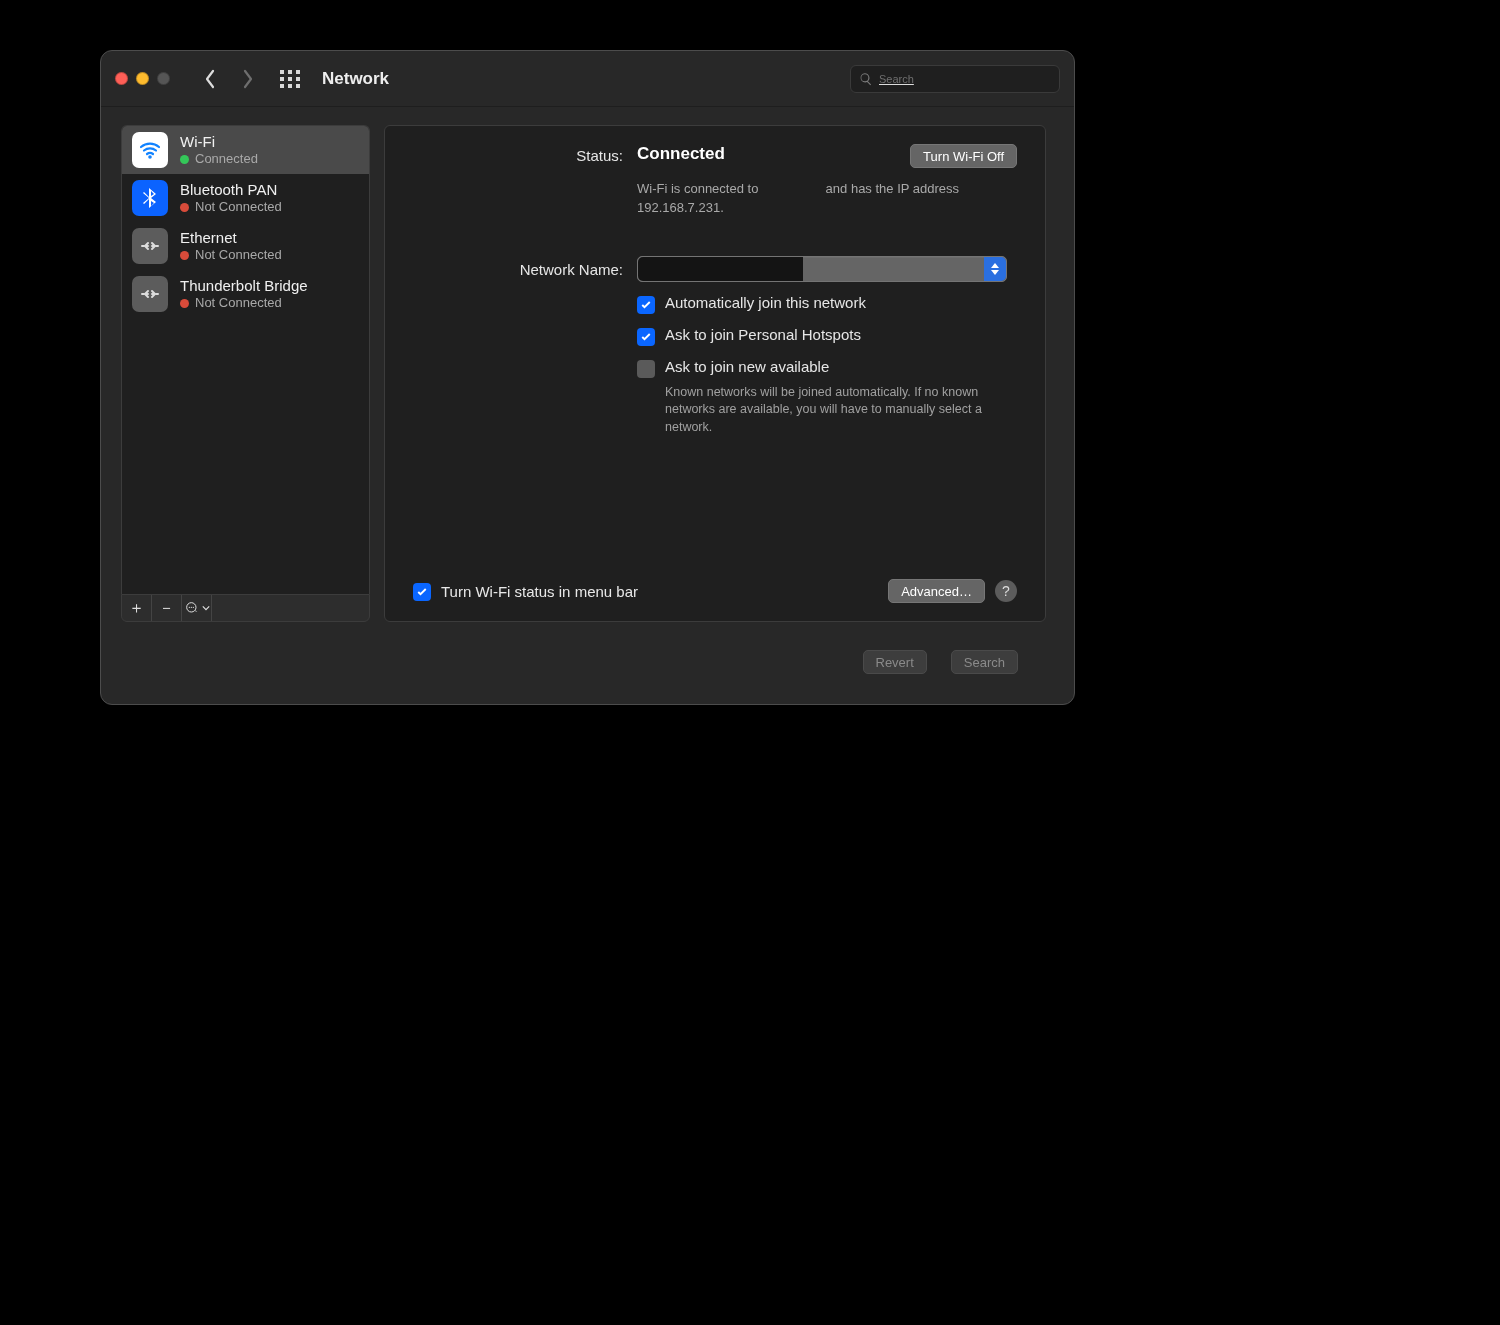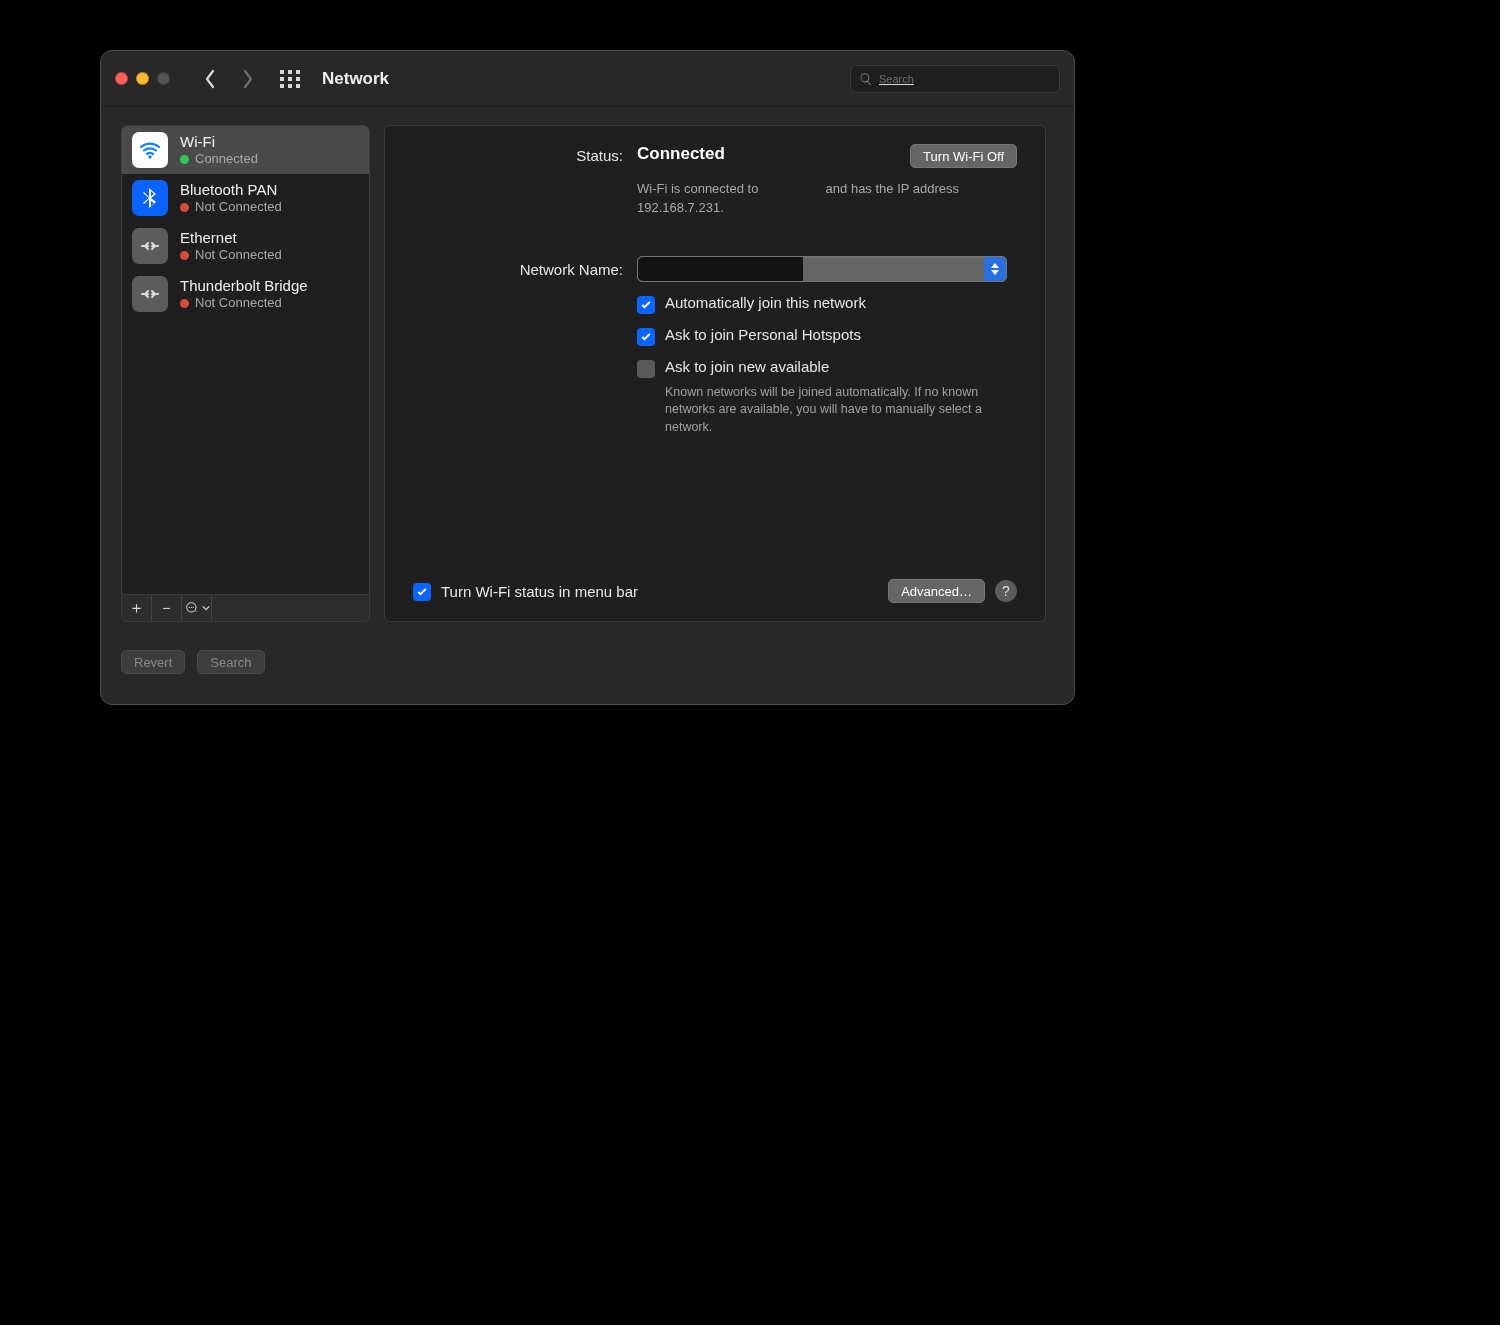--- a/index.html
+++ b/index.html
@@ -82,21 +82,21 @@
   .chk.on { background:#0a66ff; }
   .chk.off { background:#5a5a5a; }
   .chk svg { width:12px; height:12px; stroke:#fff; stroke-width:2.5; fill:none; }
   .chk-help { font-size:12.5px; color:#a0a0a0; margin-top:6px; line-height:1.4; width: 350px; }
 
   .panel-footer { margin-top:auto; display:flex; align-items:center; gap:10px; padding-top:8px;}
   .panel-footer .right { margin-left:auto; display:flex; align-items:center; gap:10px;}
   .helpbtn { width:22px; height:22px; border-radius:50%; background:#5c5c5c; display:flex; align-items:center; justify-content:center; font-size:14px; color:#ddd; }
 
   
-  .win-footer { padding: 28px 28px 18px 0; display:flex; gap:12px; }
+  .win-footer { padding: 28px 28px 18px 0; display:flex; justify-content:flex-end; gap:24px; }
 
   .sep { height:14px; }
 </style>
 </head>
 <body>
 
 <div class="outer">
 <div class="window">
 
   <div class="toolbar">

